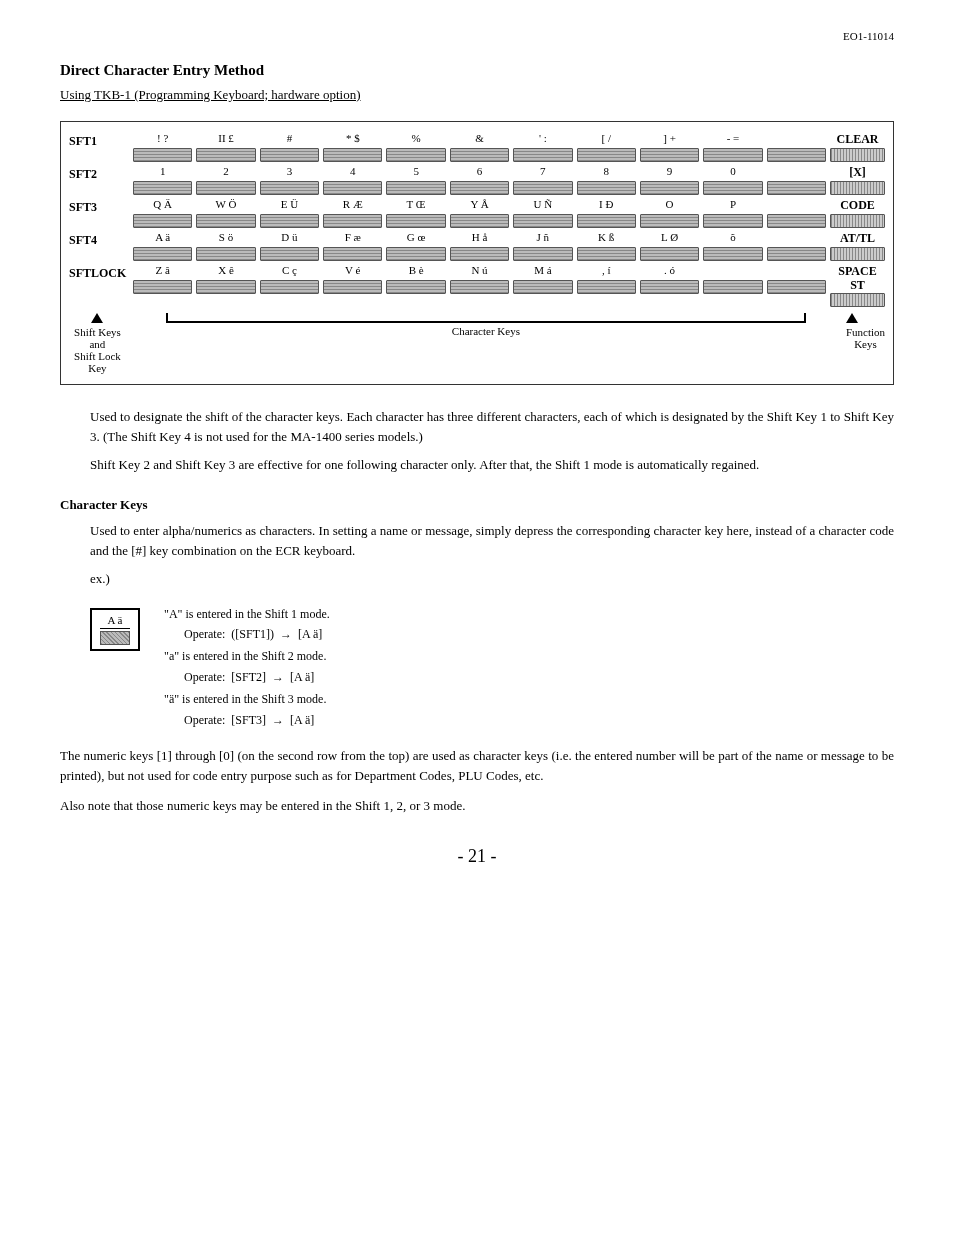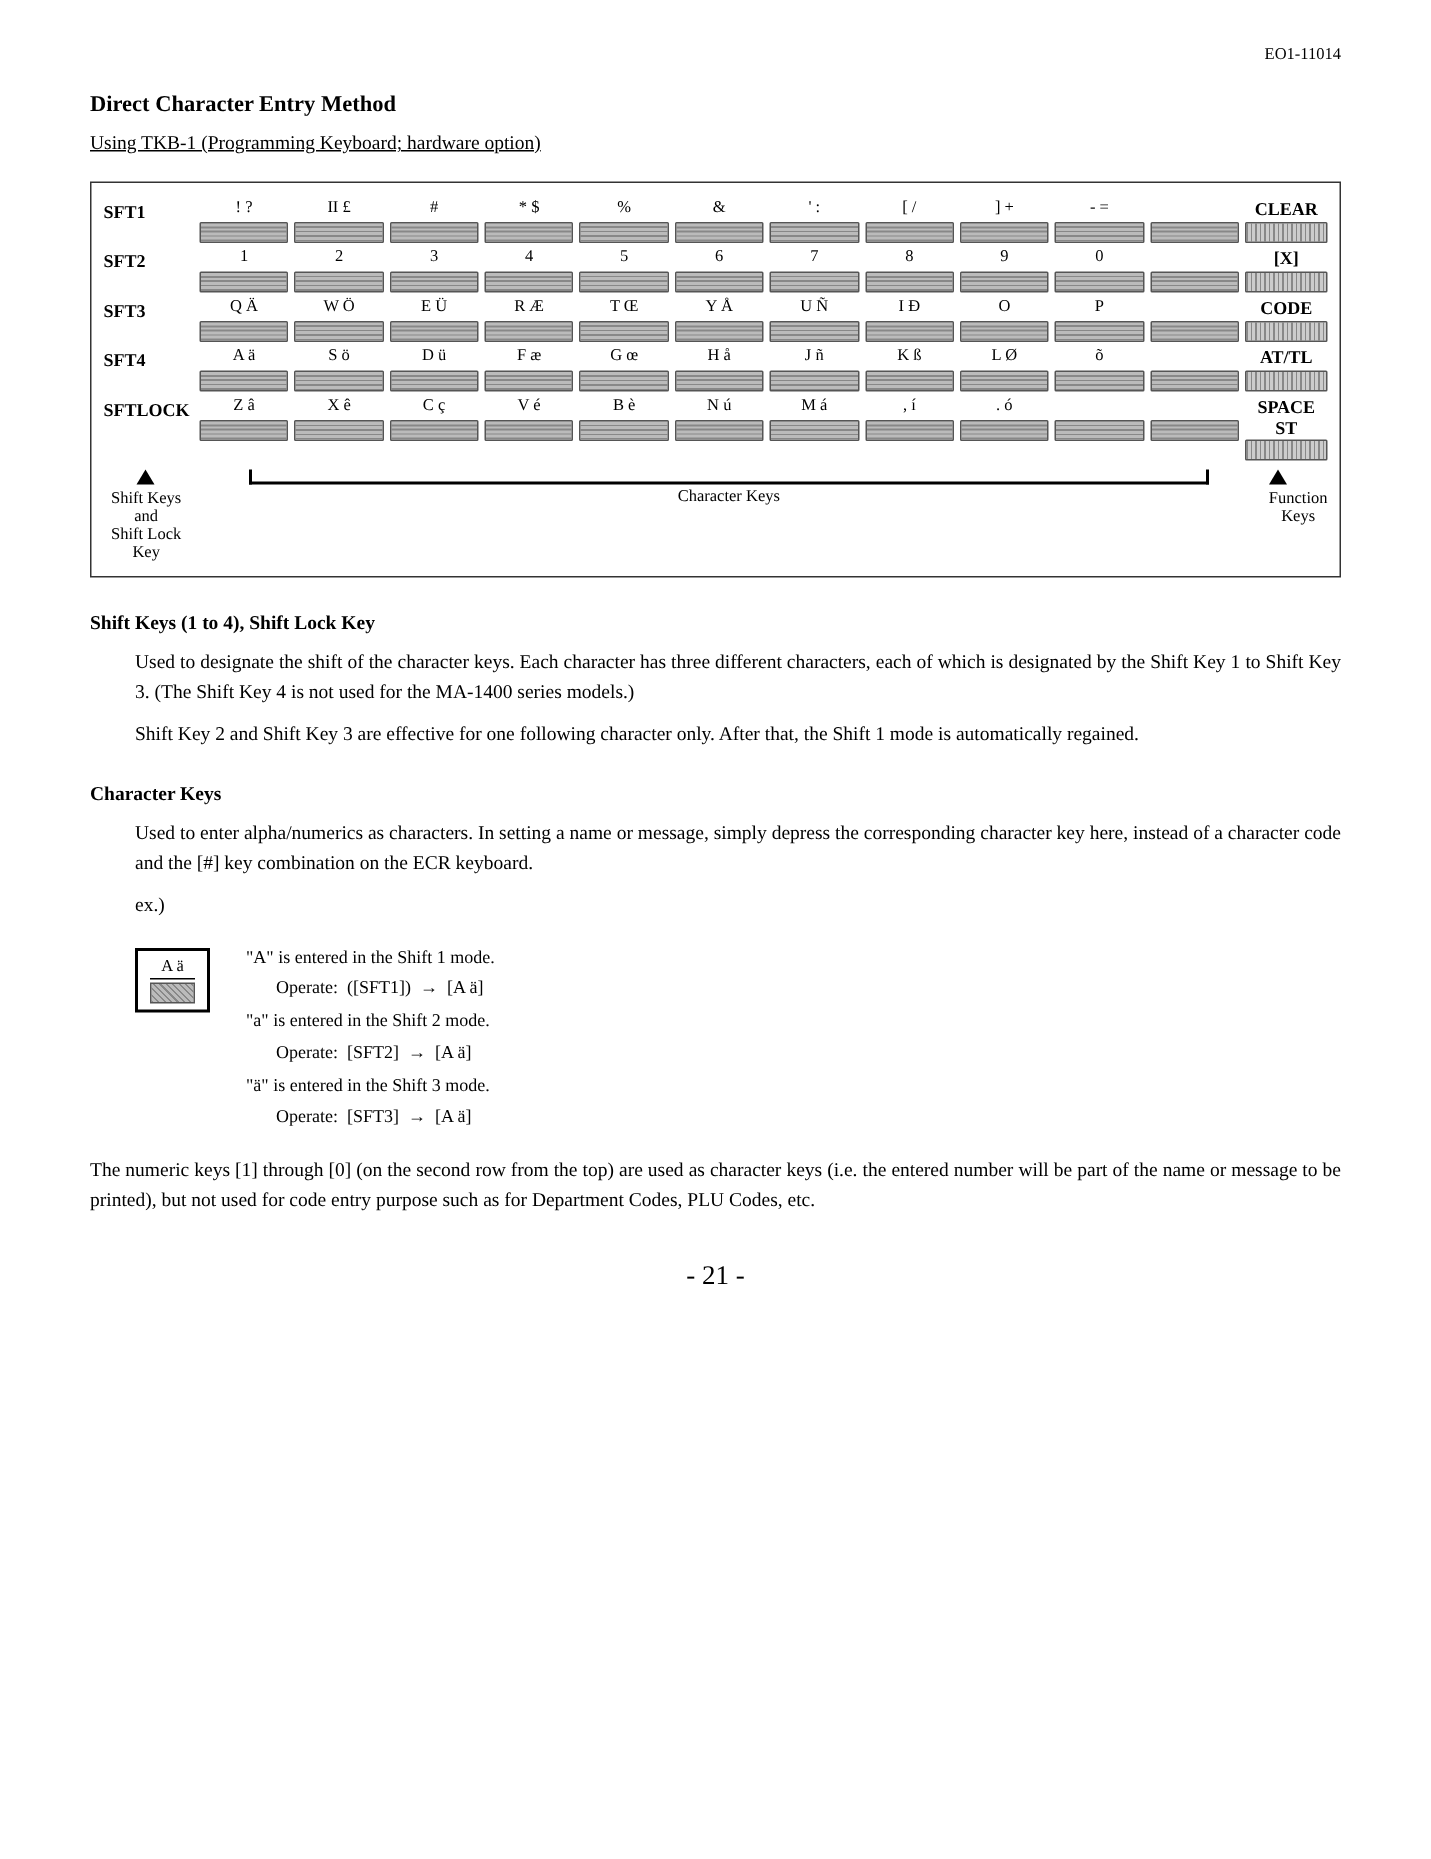--- a/index.html
+++ b/index.html
@@ -460,21 +460,20 @@
     <div class="kb-footer-right">
       <div class="arrow-up-right"></div>
       <div style="font-size:11px; text-align:center; white-space:pre-line;">Function
 Keys</div>
     </div>
   </div>
 </div>
 
 <div id="sections-container">
     <div class="section">
-      <div class="section-title">Shift Keys (1 to 4), Shift Lock Key</div>
       <div class="section-text indent">Used to designate the shift of the character keys.  Each character has three different characters, each of which is designated by the Shift Key 1 to Shift Key 3.  (The Shift Key 4 is not used for the MA-1400 series models.)</div>
       <div class="section-text indent">Shift Key 2 and Shift Key 3 are effective for one following character only.  After that, the Shift 1 mode is automatically regained.</div>
     </div>
     <div class="section">
       <div class="section-title">Character Keys</div>
       <div class="section-text indent">Used to enter alpha/numerics as characters.  In setting a name or message, simply depress the corresponding character key here, instead of a character code and the [#] key combination on the ECR keyboard.</div>
       <div class="section-text indent">ex.)</div>
       <div class="example-area">
         <div class="ex-content">
           <div class="ex-key-box">
@@ -506,16 +505,17 @@
                 <span>Operate:</span>
                 <span>[SFT3]</span>
                 <span style="font-family: Arial, sans-serif;">→</span>
                 <span>[A  ä]</span>
               </div>
             </div>
           </div>
         </div>
       </div>
       <div class="section-text" style="margin-top: 10px; text-align: justify;">The numeric keys [1] through [0] (on the second row from the top) are used as character keys (i.e. the entered number will be part of the name or message to be printed), but not used for code entry purpose such as for Department Codes, PLU Codes, etc.</div>
+      <div class="section-text" style="margin-top: 10px; text-align: justify;">Also note that those numeric keys may be entered in the Shift 1, 2, or 3 mode.</div>
     </div>
   </div>
 
 <div class="page-number">- 21 -</div>
 
 </body></html>

